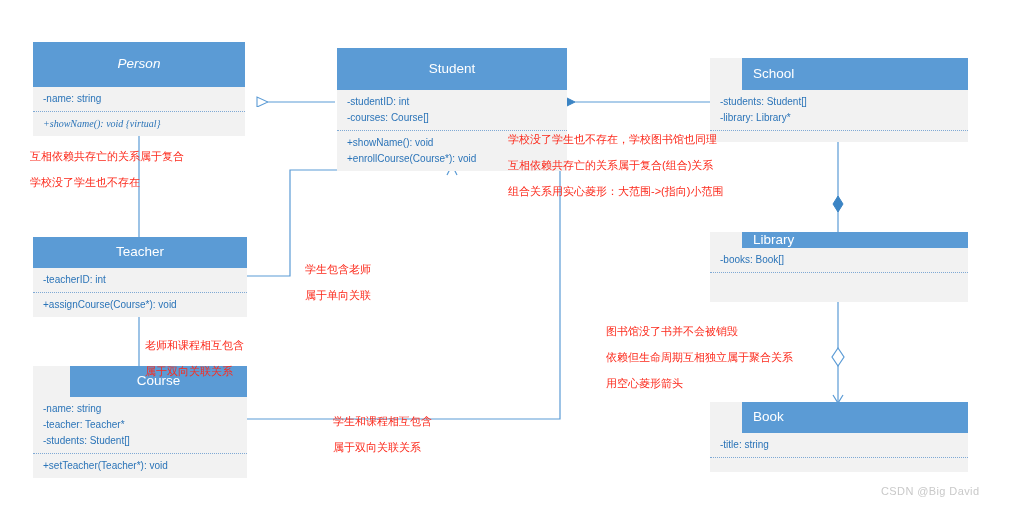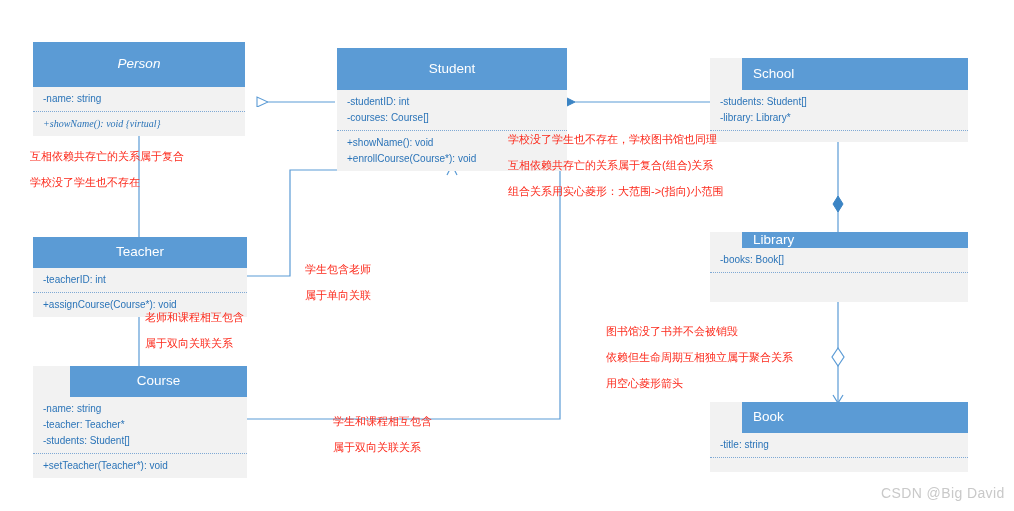--- a/index.html
+++ b/index.html
@@ -75,21 +75,21 @@
     left: 0;
     top: 0;
     width: 1014px;
     height: 511px;
     pointer-events: none;
   }
   
   .watermark {
     position: absolute;
     color: #c9c9c9;
-    font-size: 14px;
+    font-size: 11px;
     letter-spacing: 0.4px;
     white-space: nowrap;
   }
 </style>
 </head>
 <body>
 
 <div id="canvas">
 
   <svg class="conn" viewBox="0 0 1014 511" xmlns="http://www.w3.org/2000/svg">
@@ -227,21 +227,21 @@
     <div>学校没了学生也不存在，学校图书馆也同理</div>
     <div>互相依赖共存亡的关系属于复合(组合)关系</div>
     <div>组合关系用实心菱形：大范围-&gt;(指向)小范围</div>
   </div>
 
   <div class="annot" style="left:305px; top:243px;margin-top:13px;">
     <div>学生包含老师</div>
     <div>属于单向关联</div>
   </div>
 
-  <div class="annot" style="left:145px; top:304px;">
+  <div class="annot" style="left:145px; top:332px;">
     <div>老师和课程相互包含</div>
     <div>属于双向关联关系</div>
   </div>
 
   <div class="annot" style="left:333px; top:408px;">
     <div>学生和课程相互包含</div>
     <div>属于双向关联关系</div>
   </div>
 
   <div class="annot" style="left:606px; top:318px;">

